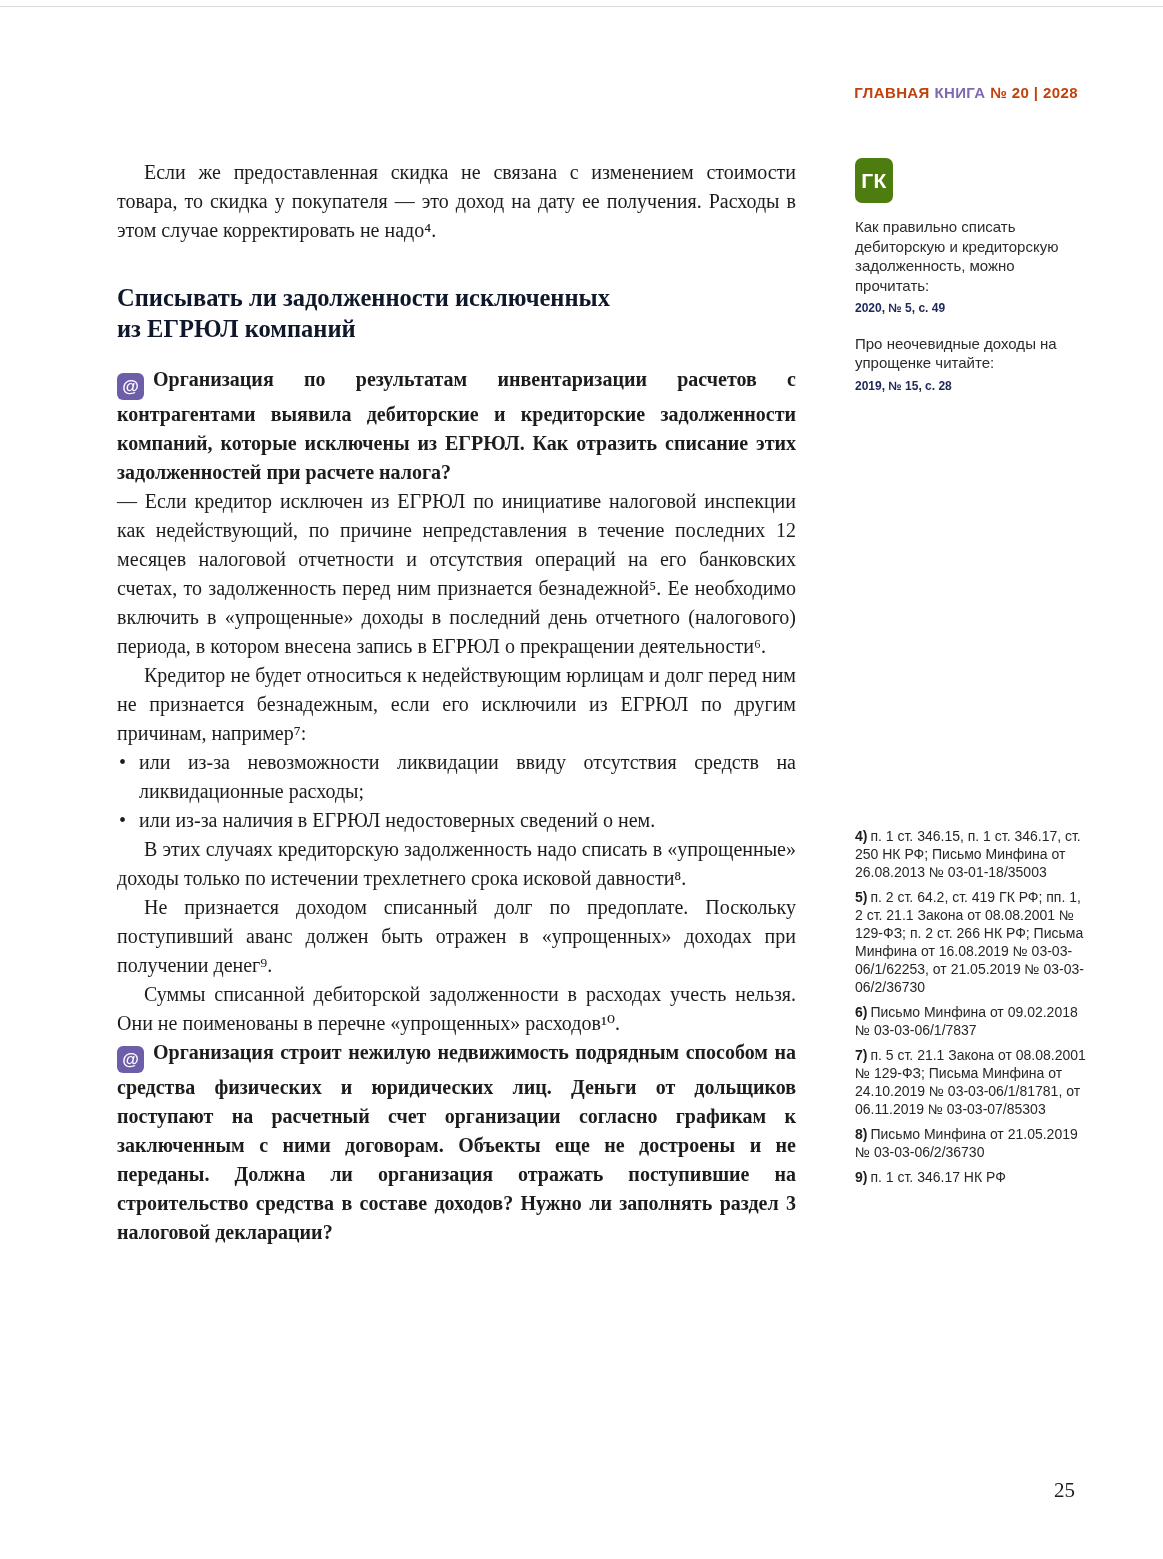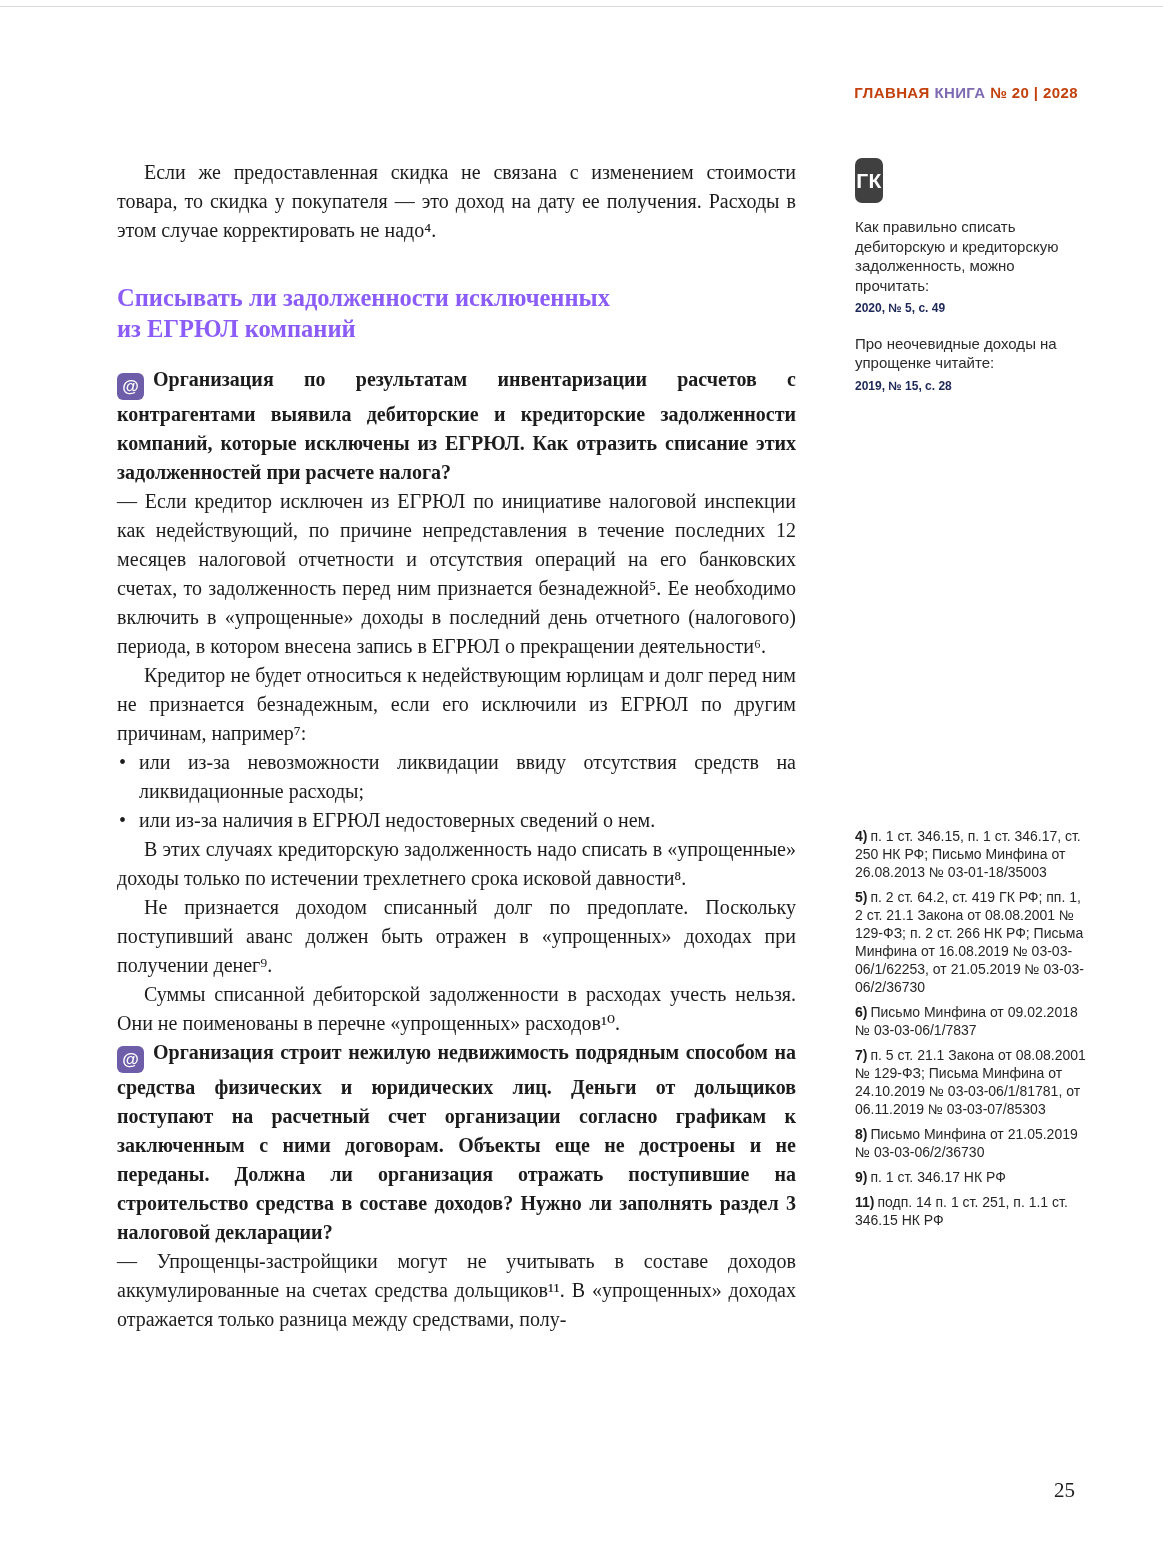--- a/index.html
+++ b/index.html
@@ -42,21 +42,21 @@
     font-size: 20px;
     line-height: 29px;
     text-align: justify;
     hyphens: auto;
   }
   .indent { text-indent: 27px; }
   .section-heading {
     font-size: 24.5px;
     line-height: 31px;
     font-weight: bold;
-    color: #8b5cf6;
+    color: #0f172a;
     white-space: pre-line;
     margin: 37px 0 21px 0;
     text-align: left;
   }
   .question {
     font-size: 20px;
     line-height: 29px;
     font-weight: bold;
     text-align: justify;
     hyphens: auto;
@@ -90,22 +90,22 @@
   }
   
   .side-notes {
     position: absolute;
     left: 855px; top: 158px;
     width: 233px;
     font-family: "Liberation Sans", "DejaVu Sans", sans-serif;
     color: #2b2b2b;
   }
   .gk-logo {
-    width: 28px; height: 45px;
-    background: #404040;
+    width: 38px; height: 45px;
+    background: #4d7c0f;
     border-radius: 7px;
     display: flex;
     align-items: center;
     justify-content: center;
     margin-bottom: 14px;
   }
   .gk-logo-text {
     color: #ffffff;
     font-weight: bold;
     font-size: 21px;
@@ -170,39 +170,37 @@
 
     <p class="body indent">В этих случаях кредиторскую задолженность надо списать в «упрощенные» доходы только по истечении трехлетнего срока исковой давности⁸.</p>
     <p class="body indent">Не признается доходом списанный долг по предоплате. Поскольку поступивший аванс должен быть отражен в «упрощенных» доходах при получении денег⁹.</p>
     <p class="body indent">Суммы списанной дебиторской задолженности в расходах учесть нельзя. Они не поименованы в перечне «упрощенных» расходов¹⁰.</p>
 
 
     <p class="question"><span class="at-icon">
           <span class="at-glyph">@</span>
         </span><span>Организация строит нежилую недвижимость подрядным способом на средства физических и юридических лиц. Деньги от дольщиков поступают на расчетный счет организации согласно графикам к заключенным с ними договорам. Объекты еще не достроены и не переданы. Должна ли организация отражать поступившие на строительство средства в составе доходов? Нужно ли заполнять раздел 3 налоговой декларации?</span></p>
 
-    <p class="body">—  Упрощенцы-застройщики могут не учитывать в составе доходов аккумулированные на счетах средства дольщиков¹¹. В «упрощенных» доходах отражается только разница между средствами, полу-</p>
 
   </main>
 
   <aside class="side-notes">
     <div class="gk-logo">
       <span class="gk-logo-text">ГК</span>
     </div>
     <p class="note">Как правильно списать дебиторскую и кредиторскую задолженность, можно прочитать:</p>
     <p class="note-ref">2020, № 5, с. 49</p>
     <p class="note">Про неочевидные доходы на упрощенке читайте:</p>
     <p class="note-ref">2019, № 15, с. 28</p>
   </aside>
 
   <aside class="footnotes">
     <p class="fn"><span class="fn-num">4)</span><span>п. 1 ст. 346.15, п. 1 ст. 346.17, ст. 250 НК РФ; Письмо Минфина от 26.08.2013 № 03-01-18/35003</span></p>
     <p class="fn"><span class="fn-num">5)</span><span>п. 2 ст. 64.2, ст. 419 ГК РФ; пп. 1, 2 ст. 21.1 Закона от 08.08.2001 № 129-ФЗ; п. 2 ст. 266 НК РФ; Письма Минфина от 16.08.2019 № 03-03-06/1/62253, от 21.05.2019 № 03-03-06/2/36730</span></p>
     <p class="fn"><span class="fn-num">6)</span><span>Письмо Минфина от 09.02.2018 № 03-03-06/1/7837</span></p>
     <p class="fn"><span class="fn-num">7)</span><span>п. 5 ст. 21.1 Закона от 08.08.2001 № 129-ФЗ; Письма Минфина от 24.10.2019 № 03-03-06/1/81781, от 06.11.2019 № 03-03-07/85303</span></p>
     <p class="fn"><span class="fn-num">8)</span><span>Письмо Минфина от 21.05.2019 № 03-03-06/2/36730</span></p>
     <p class="fn"><span class="fn-num">9)</span><span>п. 1 ст. 346.17 НК РФ</span></p>
-    <p class="fn"><span class="fn-num">11)</span><span>подп. 14 п. 1 ст. 251, п. 1.1 ст. 346.15 НК РФ</span></p>
   </aside>
 
   <div class="page-number">25</div>
 
 </div>
 
 </body></html>

